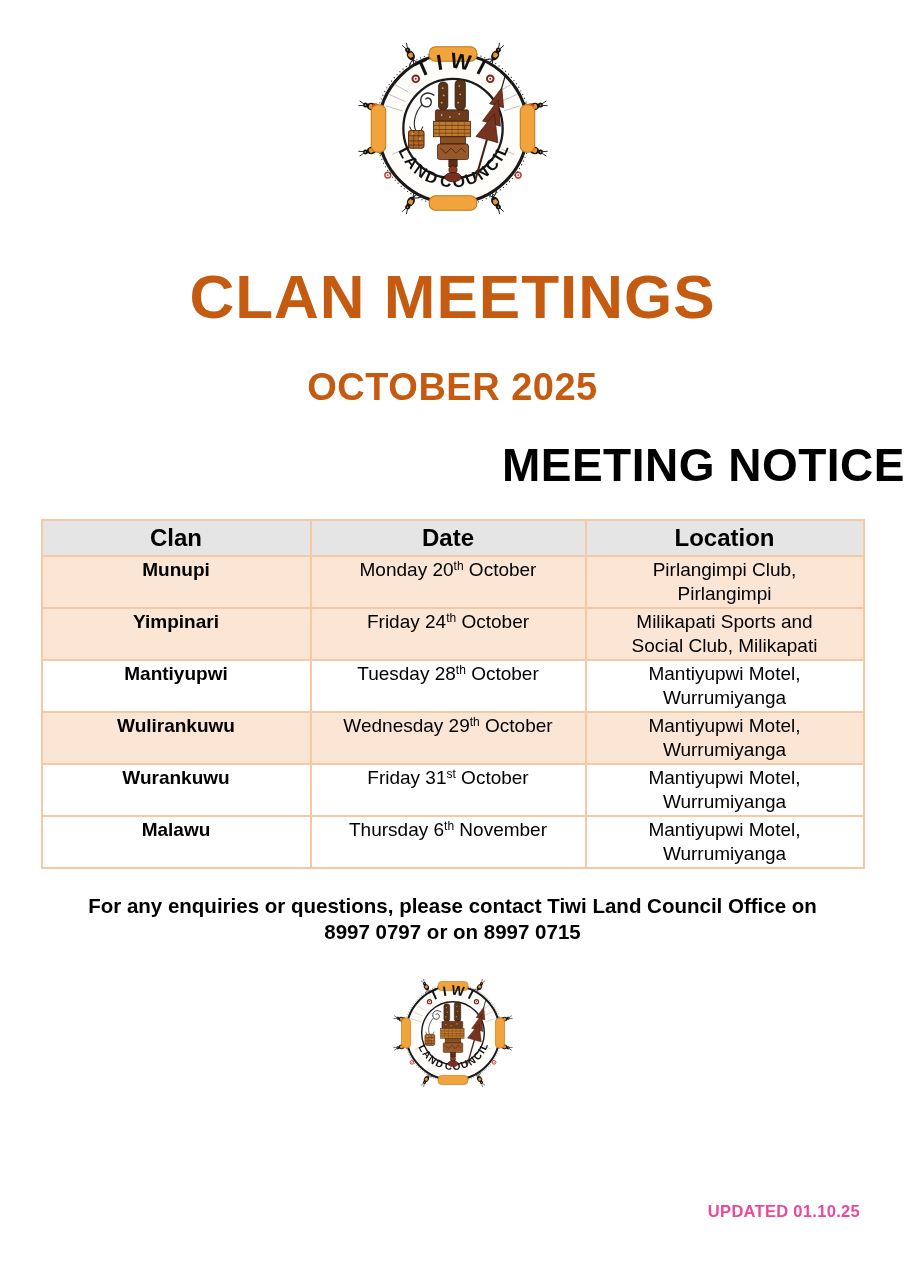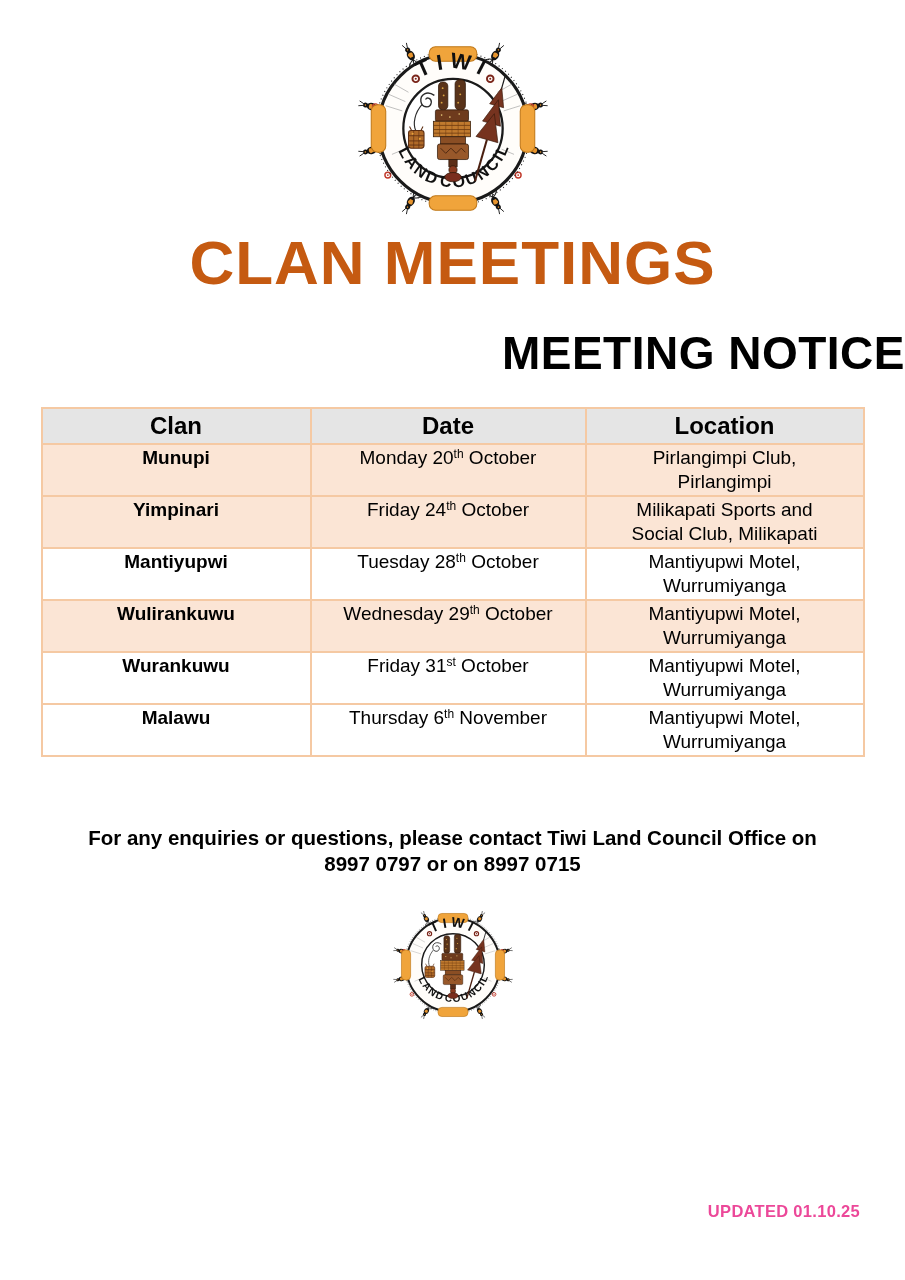--- a/index.html
+++ b/index.html
@@ -9,21 +9,21 @@
     font-family:"Liberation Sans", sans-serif;
     -webkit-font-smoothing:antialiased;
   }
   .page { position:relative; width:905px; height:1280px; background:#fff; }
 
   .logo-wrap { text-align:center; }
   .logo-wrap.top { padding-top:30px; }
   .logo-wrap.bottom { margin-top:26px; }
 
   h1.doc-title {
-    text-align:center;
+    margin-top:34px; text-align:center;
     font-size:62px; font-weight:bold; letter-spacing:1px;
     color:#C55A11; line-height:64px;
   }
   h2.doc-subtitle {
     margin-top:38px; text-align:center;
     font-size:38px; font-weight:bold; letter-spacing:0.5px;
     color:#C55A11; line-height:40px;
   }
   h3.notice-heading {
     margin-top:34px; text-align:right;
@@ -51,21 +51,21 @@
     vertical-align:top; padding:1px 6px 2px 6px;
     line-height:23.5px; height:48px; background:#fff;
   }
   table.meetings tr.shade td { background:#FBE5D5; }
   td .bold { font-weight:bold; }
   td .l1, td .l2 { display:block; }
   td .l2:empty { display:none; }
   .ord { font-size:12px; position:relative; top:-6px; }
 
   p.contact {
-    margin-top:68px; text-align:center;
+    margin-top:24px; text-align:center;
     font-size:20.5px; font-weight:bold; color:#000;
     line-height:26px;
   }
 
   .updated {
     position:absolute; right:45px; top:1202px;
     font-size:16.5px; font-weight:bold; color:#ec4899;
     letter-spacing:0.3px;
   }
 
@@ -204,20 +204,21 @@
             <polygon points="150,54 157,72 143,72"></polygon>
             <polygon points="150,66 159,90 141,90"></polygon>
             <polygon points="150,80 161,106 139,106"></polygon>
           </g>
         </g>
       </g>
     </svg>
   </div>
 
   <h1 class="doc-title">CLAN MEETINGS</h1>
+  <h2 class="doc-subtitle">OCTOBER 2025</h2>
   <h3 class="notice-heading">MEETING NOTICE</h3>
 
   <table class="meetings">
     <colgroup>
         <col style="width:269px">
         <col style="width:275px">
         <col style="width:278px">
       </colgroup>
     <thead>
       <tr>

